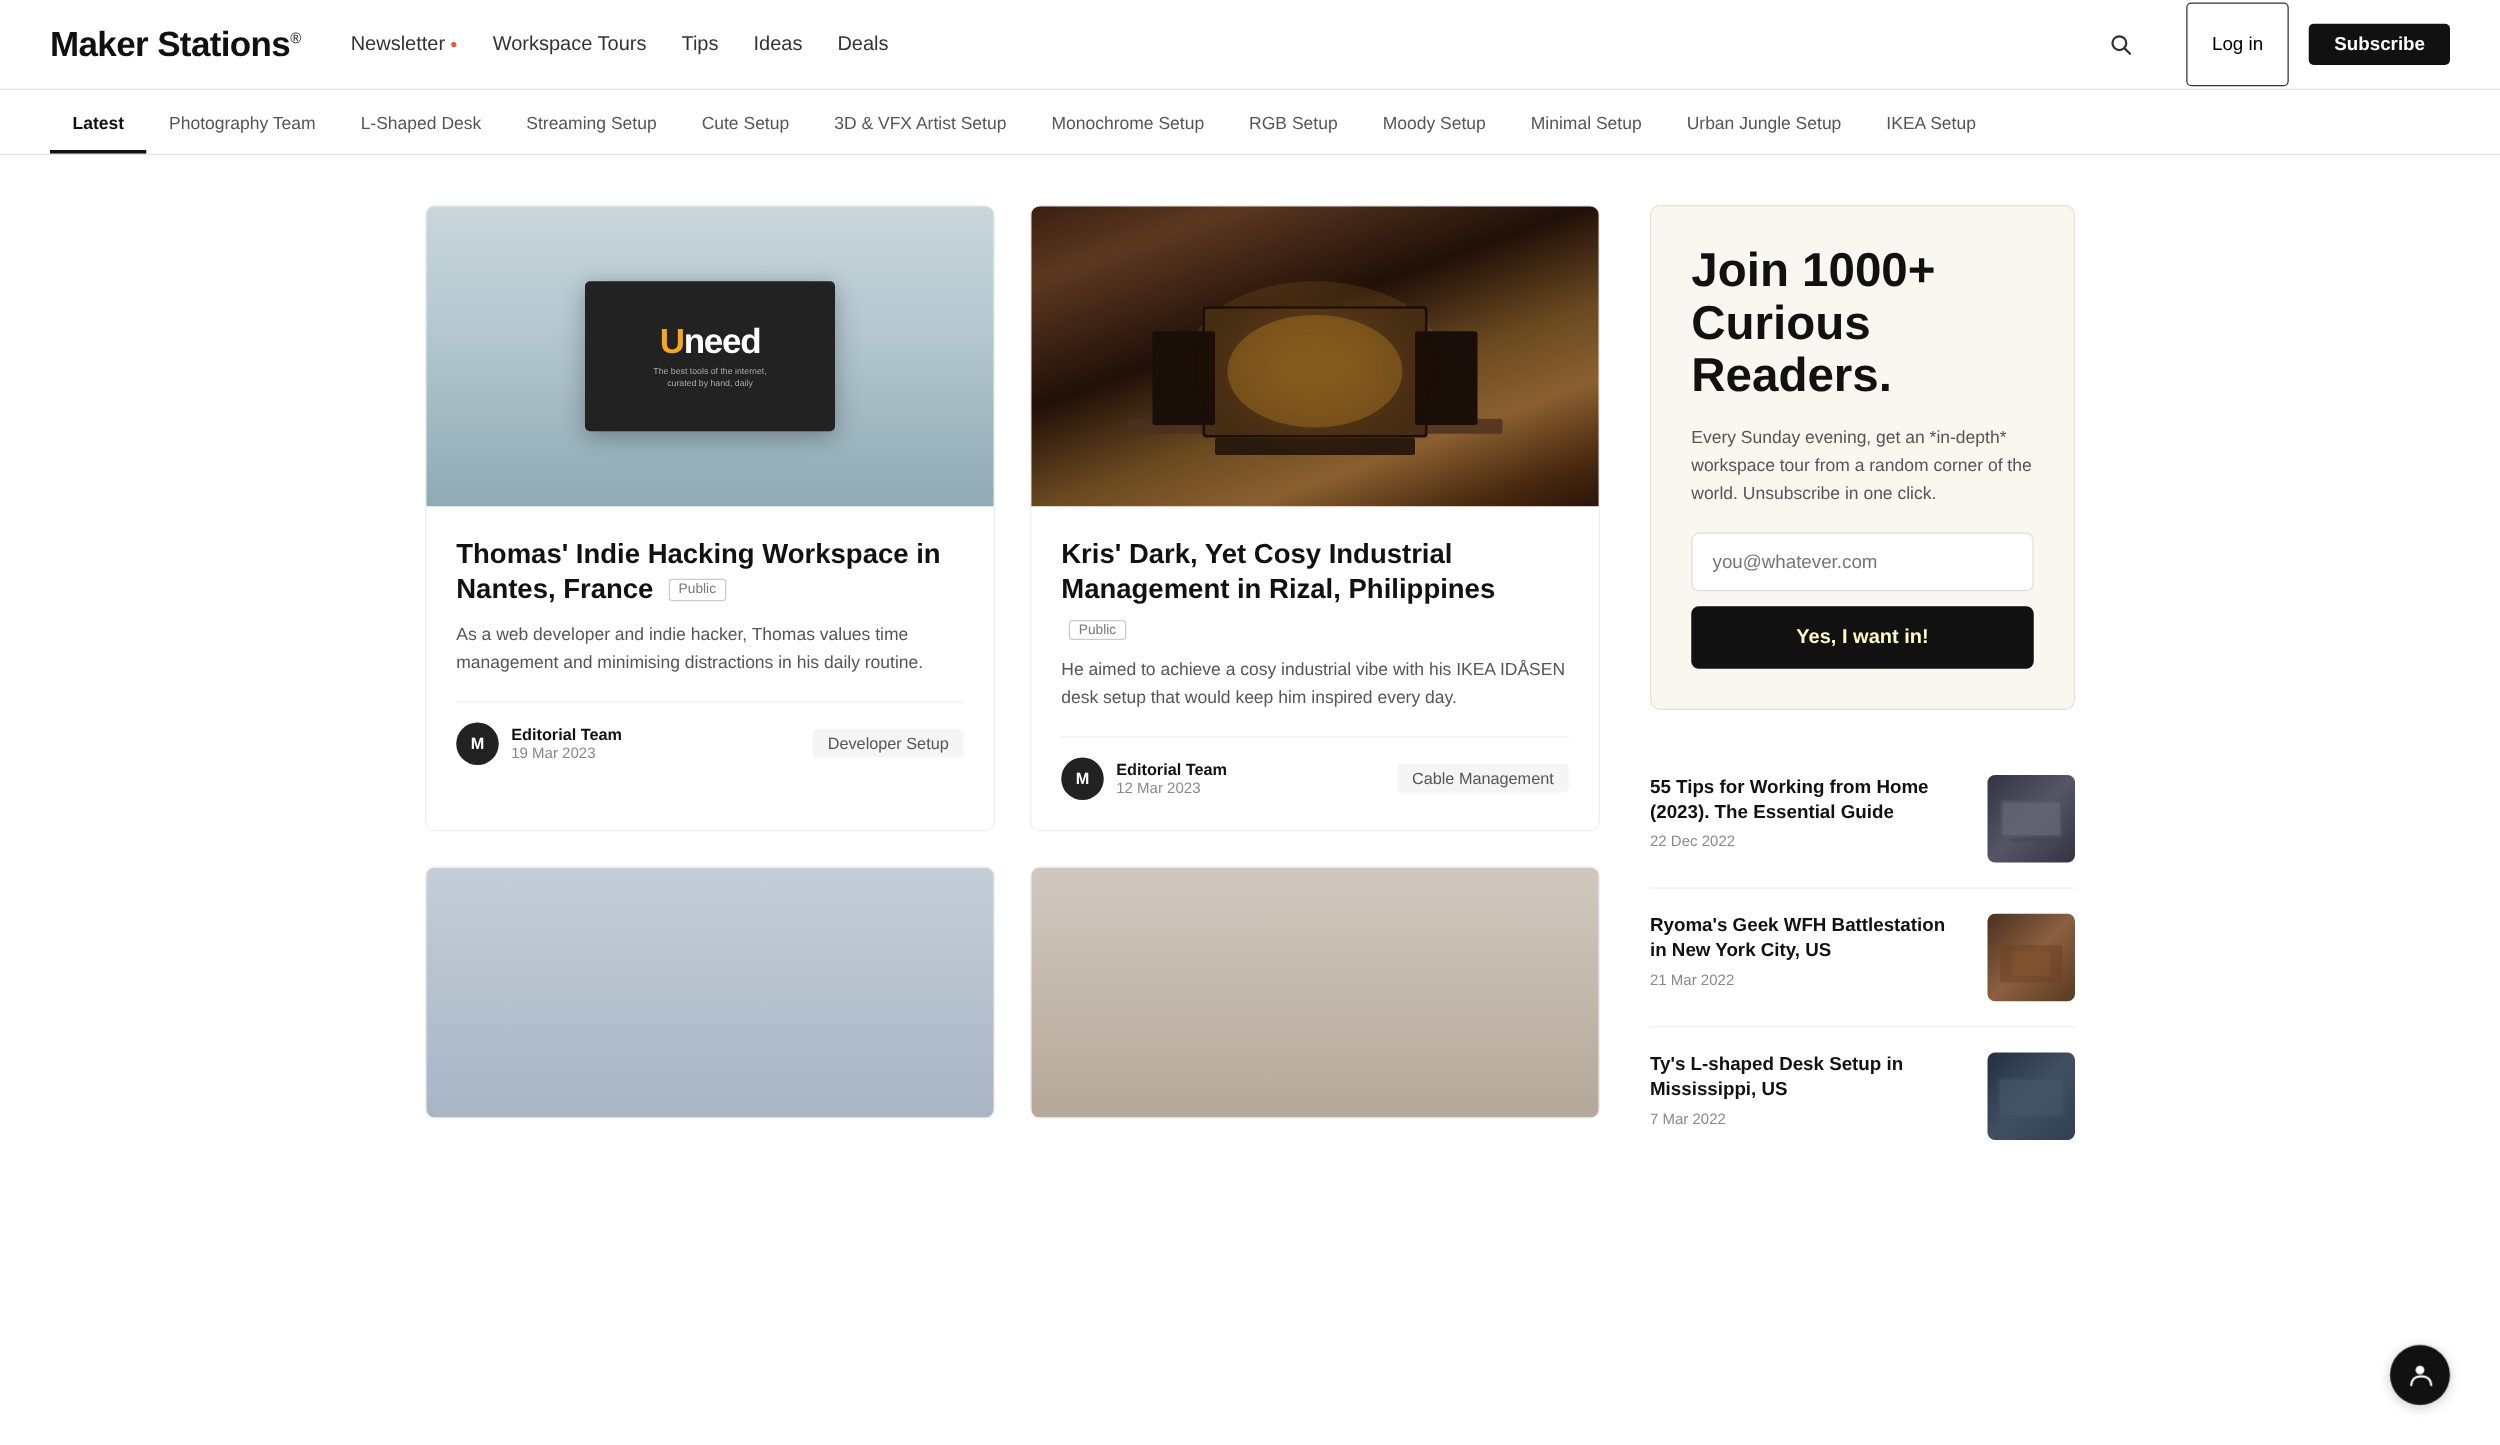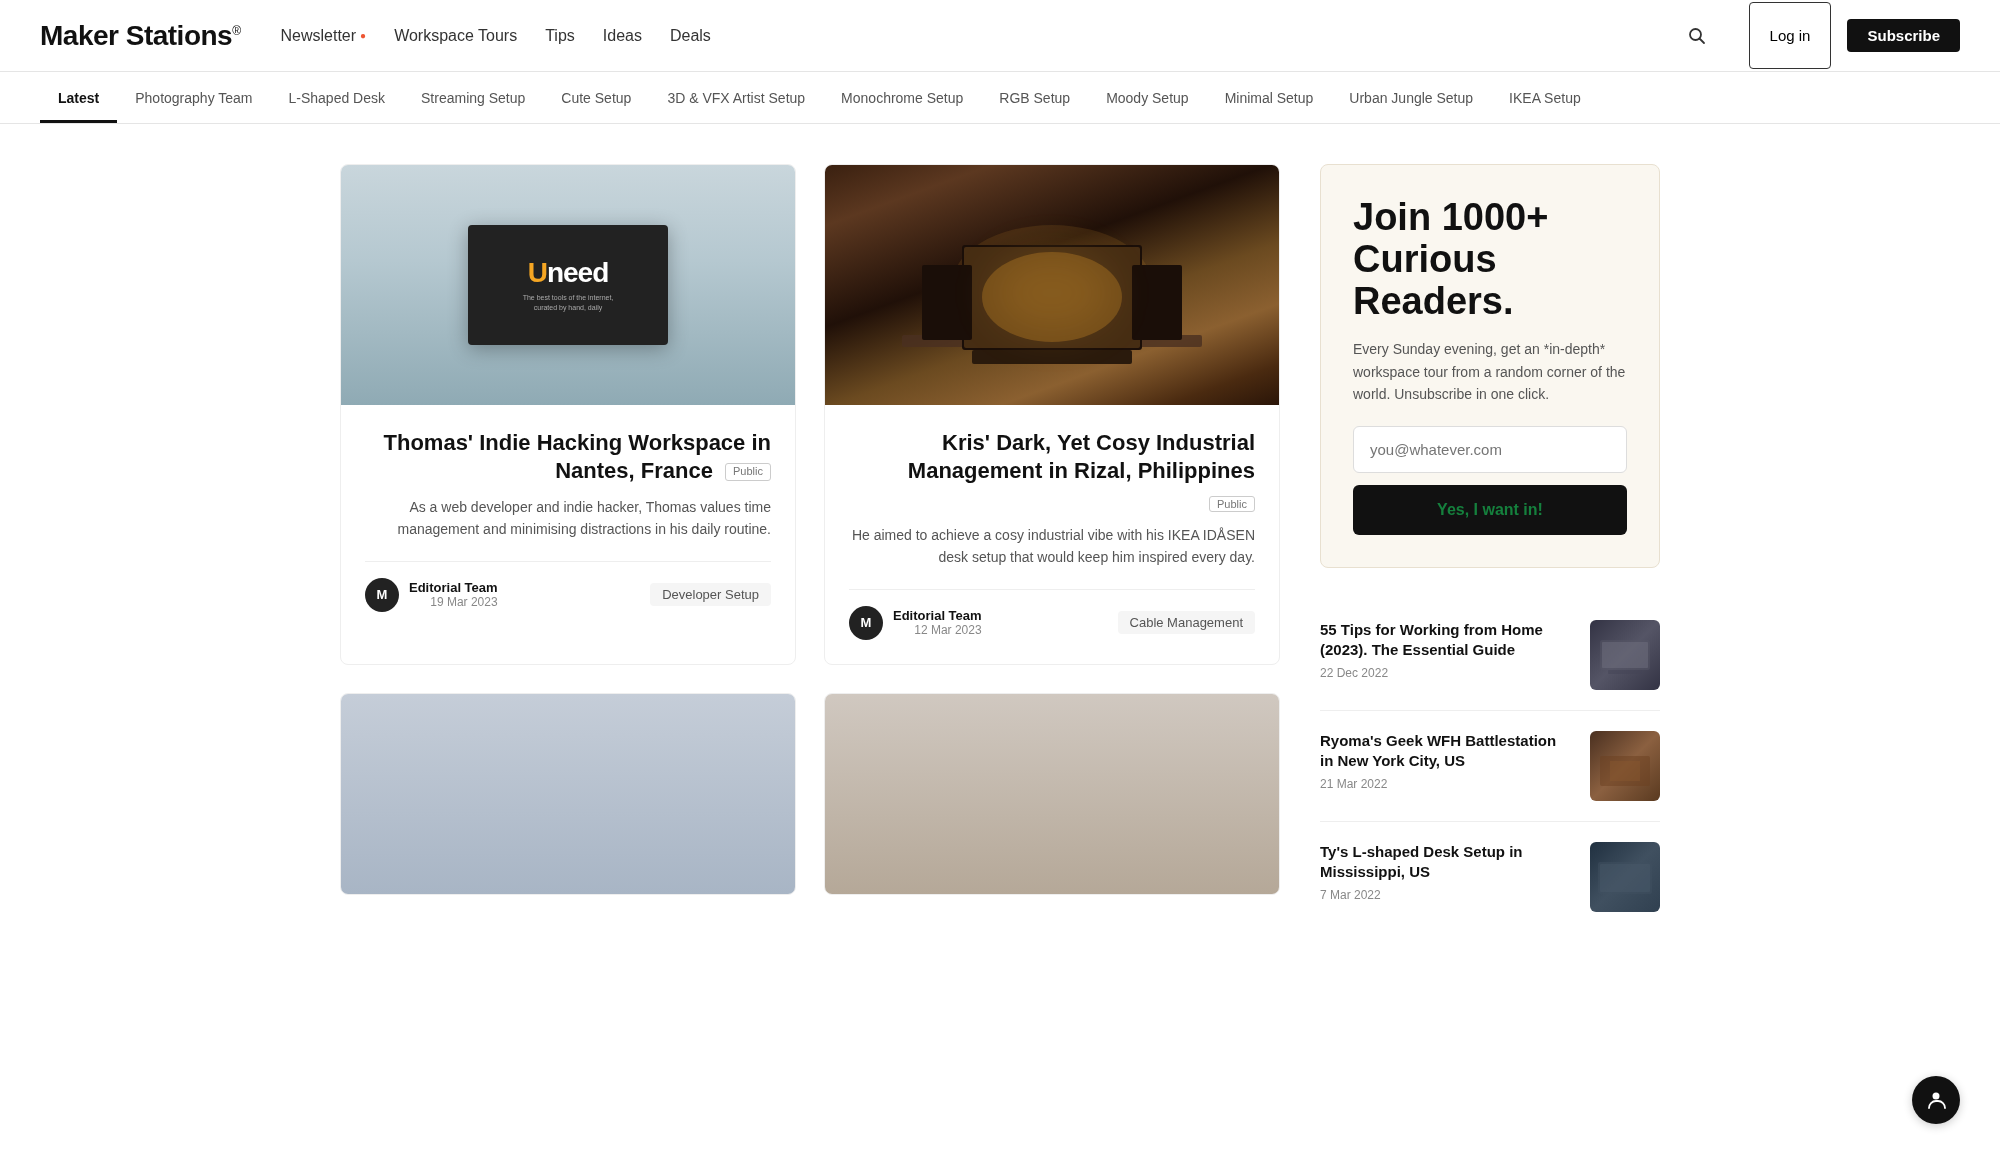--- a/index.html
+++ b/index.html
@@ -163,21 +163,21 @@
       bottom: 30%;
       left: 50%;
       transform: translateX(-50%);
       width: 120px;
       height: 80px;
       background: rgba(255, 180, 60, 0.15);
       border-radius: 50%;
       filter: blur(20px);
     }
 
-    .card-body { padding: 24px; text-align: right; }
+    .card-body { padding: 24px; }
     .card-title {
       font-size: 22px;
       font-weight: 800;
       line-height: 1.25;
       margin-bottom: 12px;
       color: #111;
     }
     .badge-public {
       display: inline-block;
       font-size: 11px;
@@ -259,21 +259,21 @@
       font-size: 15px;
       color: #888;
       margin-bottom: 12px;
       background: #fff;
       outline: none;
     }
     .newsletter-btn {
       width: 100%;
       padding: 16px;
       background: #111;
-      color: #15803d;
+      color: #fef9c3;
       border: none;
       border-radius: 6px;
       font-size: 16px;
       font-weight: 600;
       cursor: pointer;
     }
 
     
     .sidebar-article {
       display: flex;

